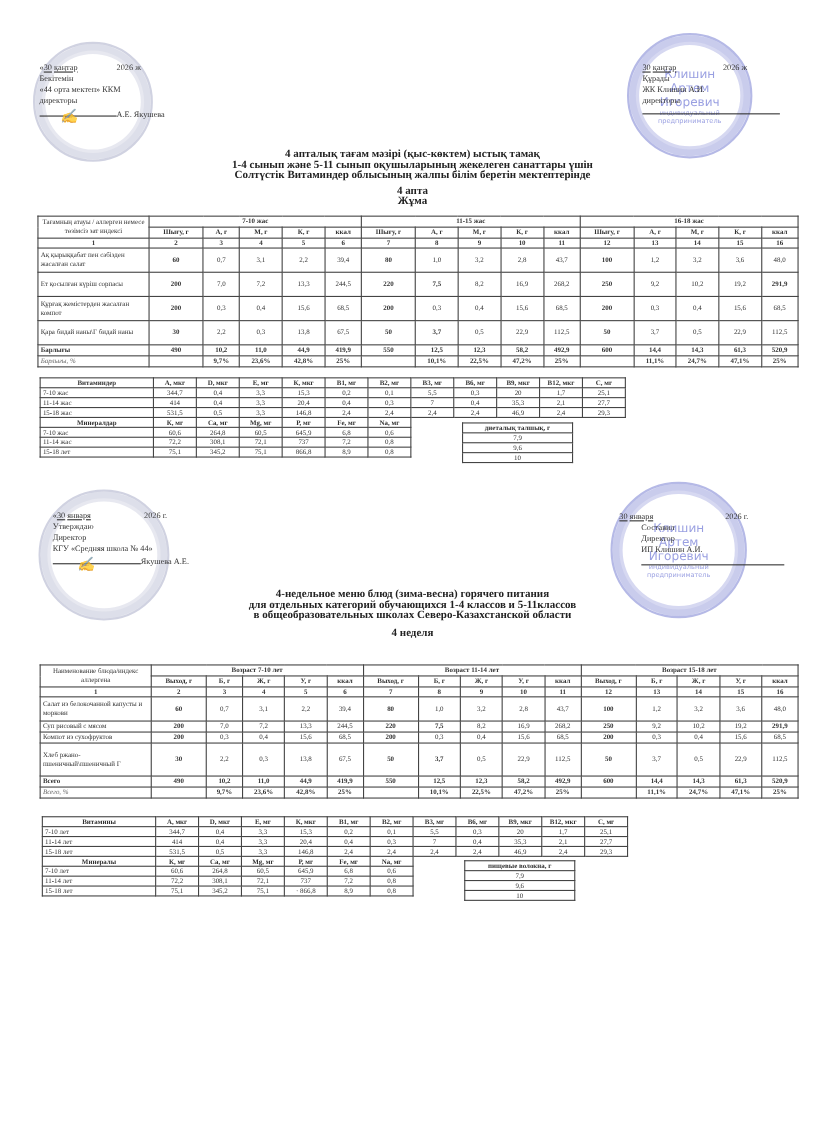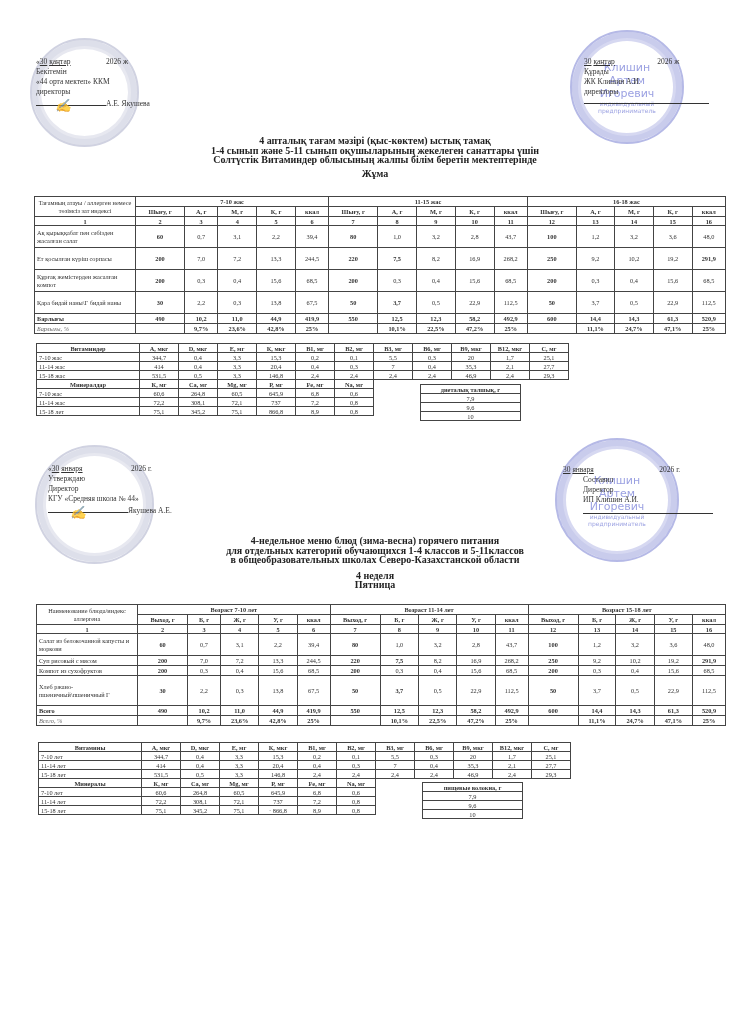--- a/index.html
+++ b/index.html
@@ -68,20 +68,21 @@
   <div class="line">ЖК Клишин А.И.</div>
   <div class="line">директоры</div>
   <div style="width:125px;border-bottom:1px solid #333;margin-top:6px;"></div>
 </div>
 
 <div class="title" style="left:180px;top:136px;width:390px;">
   <div>4 апталық тағам мәзірі (қыс-көктем) ыстық тамақ</div>
   <div>1-4 сынып және 5-11 сынып оқушыларының жекелеген санаттары үшін</div>
   <div>Солтүстік Витаминдер облысының жалпы білім беретін мектептерінде</div>
   <div style="height:4px;"></div>
+  <div>4 апта</div>
   <div>Жұма</div>
 </div>
 
 <table class="main" style="left:34px;top:196px;width:692px;">
   <tbody>
       <tr>
     <td class="name" rowspan="2" style="width:96px;text-align:center;">Тағамның атауы / аллерген немесе төзімсіз зат индексі</td>
     <th colspan="5">7-10 жас</th>
     <th colspan="5">11-15 жас</th>
     <th colspan="5">16-18 жас</th>
@@ -383,21 +384,20 @@
   <div class="line" style="padding-left:20px;">ИП Клишин А.И.</div>
   <div style="width:130px;border-bottom:1px solid #333;margin-top:8px;margin-left:20px;"></div>
 </div>
 
 <div class="title" style="left:180px;top:536px;width:390px;">
   <div>4-недельное меню блюд (зима-весна) горячего питания</div>
   <div>для отдельных категорий обучающихся 1-4 классов и 5-11классов</div>
   <div>в общеобразовательных школах Северо-Казахстанской области</div>
   <div style="height:6px;"></div>
   <div>4 неделя</div>
-  <div>Пятница</div>
 </div>
 
 <table class="main" style="left:36px;top:604px;width:690px;">
   <tbody>
       <tr>
     <td class="name" rowspan="2" style="width:96px;text-align:center;">Наименование блюда/индекс аллергена</td>
     <th colspan="5">Возраст 7-10 лет</th>
     <th colspan="5">Возраст 11-14 лет</th>
     <th colspan="5">Возраст 15-18 лет</th>
   </tr>

